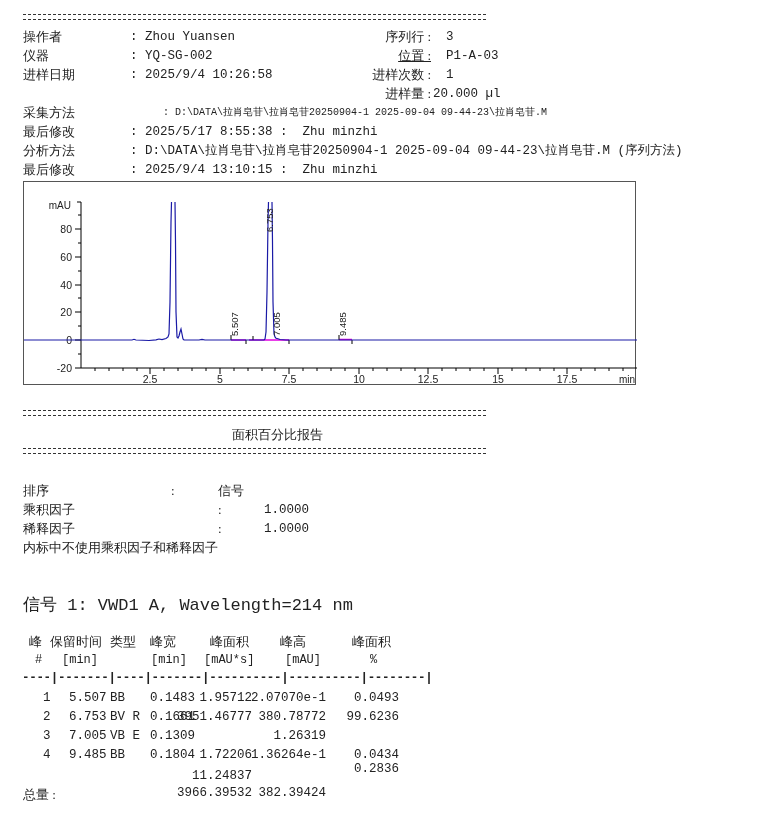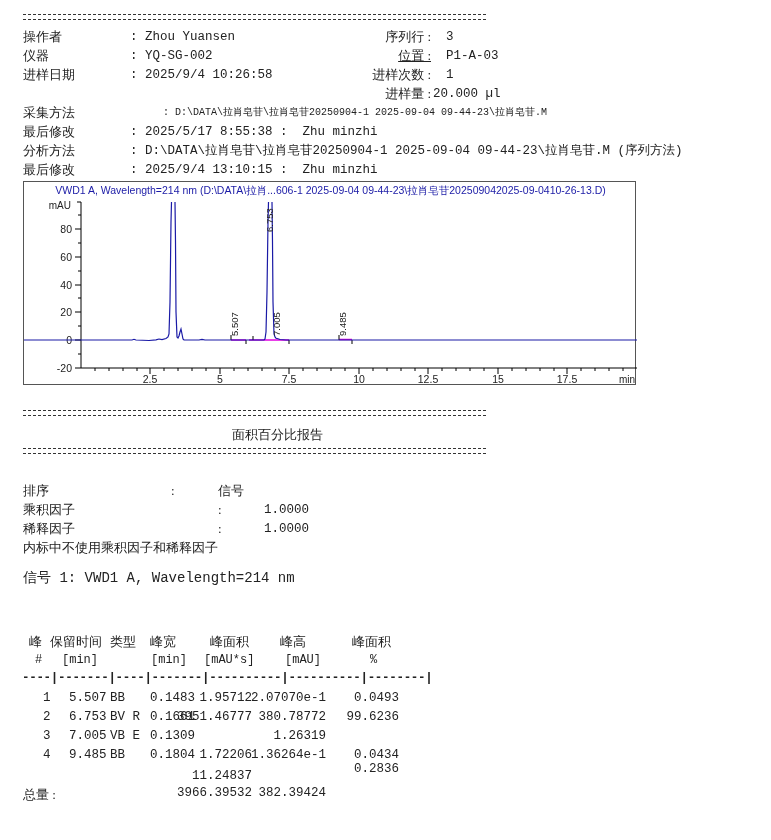--- a/index.html
+++ b/index.html
@@ -40,21 +40,20 @@
 <div class="row" style="left:23px;top:105px;">采集方法</div>
 <div class="row mono" style="left:119px;top:105px;font-size:10px;margin-left:44px;">: D:\DATA\拉肖皂苷\拉肖皂苷20250904-1 2025-09-04 09-44-23\拉肖皂苷.M</div>
 <div class="row" style="left:23px;top:124px;">最后修改</div>
 <div class="row mono" style="left:130px;top:124px;font-size:12.5px;">: 2025/5/17 8:55:38 :  Zhu minzhi</div>
 <div class="row" style="left:23px;top:143px;">分析方法</div>
 <div class="row mono" style="left:130px;top:143px;font-size:12.5px;">: D:\DATA\拉肖皂苷\拉肖皂苷20250904-1 2025-09-04 09-44-23\拉肖皂苷.M (序列方法)</div>
 <div class="row" style="left:23px;top:162px;">最后修改</div>
 <div class="row mono" style="left:130px;top:162px;font-size:12.5px;">: 2025/9/4 13:10:15 :  Zhu minzhi</div>
 
 <div class="chart-box">
-  <div class="chart-title">VWD1 A, Wavelength=214 nm (D:\DATA\拉肖...606-1 2025-09-04 09-44-23\拉肖皂苷202509042025-09-0410-26-13.D)</div>
   <svg width="613" height="204" viewBox="0 0 613 204" style="position:absolute;left:0;top:0;">
 
     <line x1="57" y1="20" x2="57" y2="186" stroke="#000" stroke-width="1"></line>
     <line x1="53" y1="20" x2="57" y2="20" stroke="#000"></line>
     <g stroke="#000" stroke-width="1">
       <line x1="51" y1="47" x2="57" y2="47"></line>
       <line x1="51" y1="75" x2="57" y2="75"></line>
       <line x1="51" y1="103" x2="57" y2="103"></line>
       <line x1="51" y1="130" x2="57" y2="130"></line>
       <line x1="51" y1="158" x2="57" y2="158"></line>
@@ -159,21 +158,21 @@
 <div class="row" style="left:171px;top:483px;">:</div>
 <div class="row" style="left:218px;top:483px;">信号</div>
 <div class="row" style="left:23px;top:502px;">乘积因子</div>
 <div class="row" style="left:218px;top:502px;">:</div>
 <div class="row mono" style="left:264px;top:502px;font-size:12.5px;">1.0000</div>
 <div class="row" style="left:23px;top:521px;">稀释因子</div>
 <div class="row" style="left:218px;top:521px;">:</div>
 <div class="row mono" style="left:264px;top:521px;font-size:12.5px;">1.0000</div>
 <div class="row" style="left:23px;top:540px;">内标中不使用乘积因子和稀释因子</div>
 
-<div class="row mono" style="left:23px;top:570px;font-size:14px;">信号 1: VWD1 A, Wavelength=214 nm</div>
+<div class="row mono" style="left:23px;top:598px;font-size:17px;">信号 1: VWD1 A, Wavelength=214 nm</div>
 
 <div>
 
   <div class="tcell" style="left:29px;top:633px;">峰</div>
   <div class="tcell" style="left:50px;top:633px;">保留时间</div>
   <div class="tcell" style="left:110px;top:633px;">类型</div>
   <div class="tcell" style="left:150px;top:633px;">峰宽</div>
   <div class="tcell" style="left:210px;top:633px;">峰面积</div>
   <div class="tcell" style="left:280px;top:633px;">峰高</div>
   <div class="tcell" style="left:352px;top:633px;">峰面积</div>

